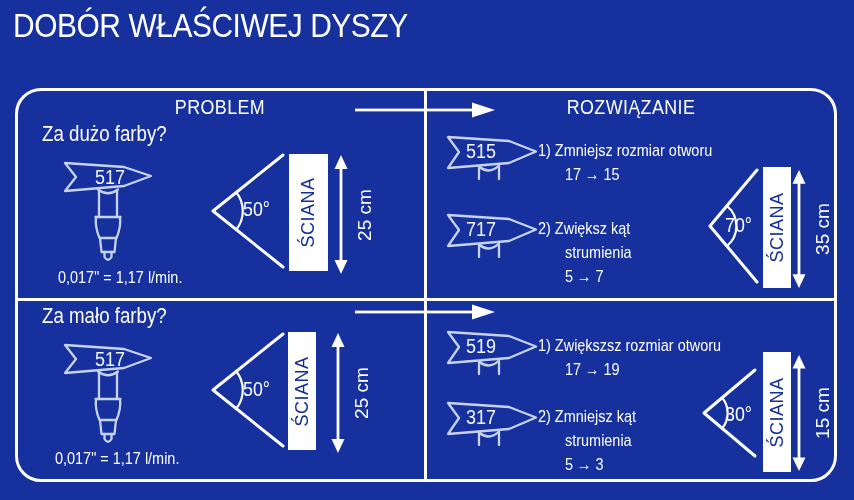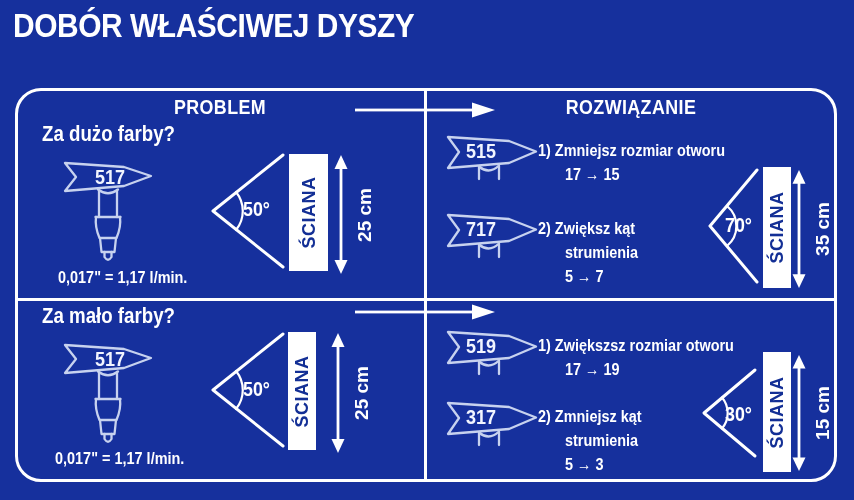--- a/index.html
+++ b/index.html
@@ -1,21 +1,21 @@
 <!DOCTYPE html>
 <html style="--bg: #16309d; --line: #ffffff; --nozzle: #c7d2ef; --wall-text: #132f95;"><head>
 <meta charset="utf-8">
 <style>
   :root{
     --bg:#16309d; --line:#ffffff; --nozzle:#c7d2ef; --wall-text:#132f95;
   }
   *{margin:0;padding:0;box-sizing:border-box;}
   html,body{background:var(--bg);}
   body{font-family:"Liberation Sans", sans-serif;}
-  .stage{position:relative;width:854px;height:500px;background:var(--bg);overflow:hidden;font-weight:bold;color:#fff;}
+  .stage{position:relative;width:854px;height:500px;background:var(--bg);overflow:hidden;font-weight:normal;color:#fff;}
   .abs{position:absolute;}
   .cond{transform:scaleX(.85);transform-origin:0 0;white-space:nowrap;}
   .hdr{text-align:center;font-size:21px;letter-spacing:.5px;transform:scaleX(.85);}
   .title{font-size:34px;letter-spacing:-.5px;transform:scaleX(.88);transform-origin:0 0;white-space:nowrap;}
   .q{font-size:22px;}
   .flow{font-size:17px;}
   .num{text-align:center;font-size:20px;transform:scaleX(.9);color:#f2f5ff;}
   .angle{font-size:21px;}
   .solline{font-size:17px;}
   .box{border:3px solid var(--line);border-radius:26px;}

